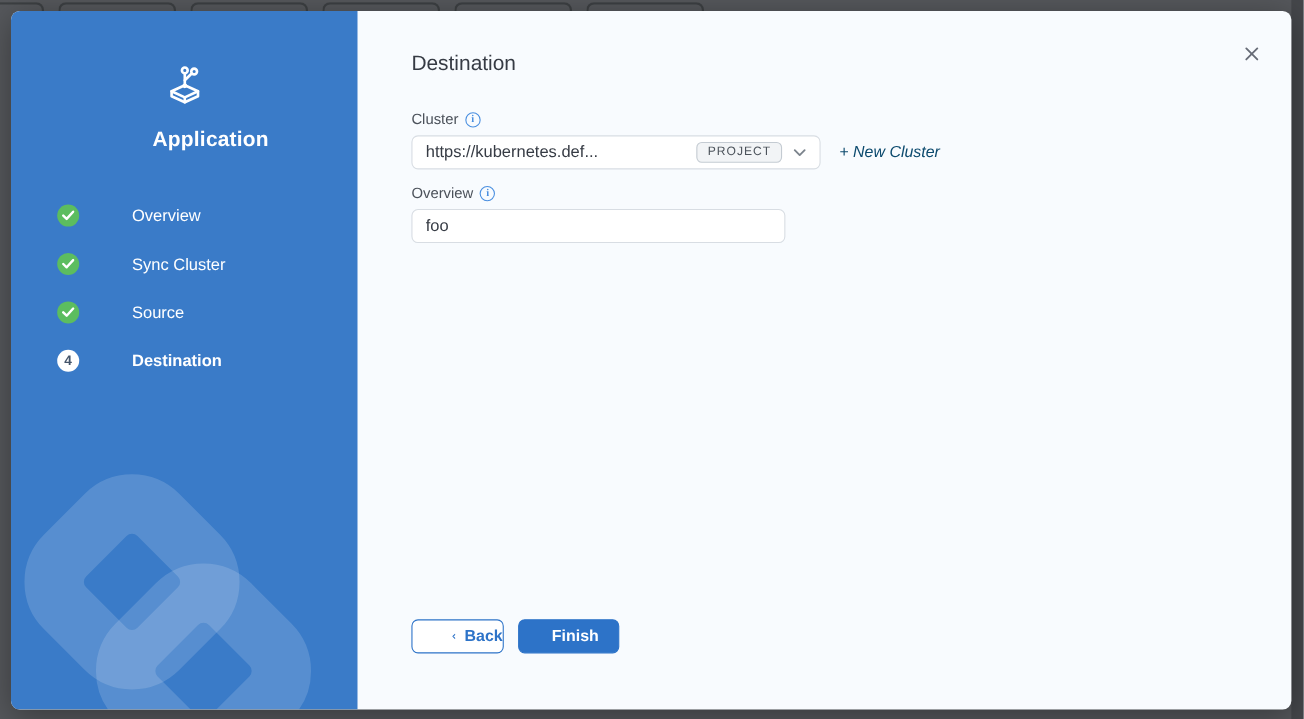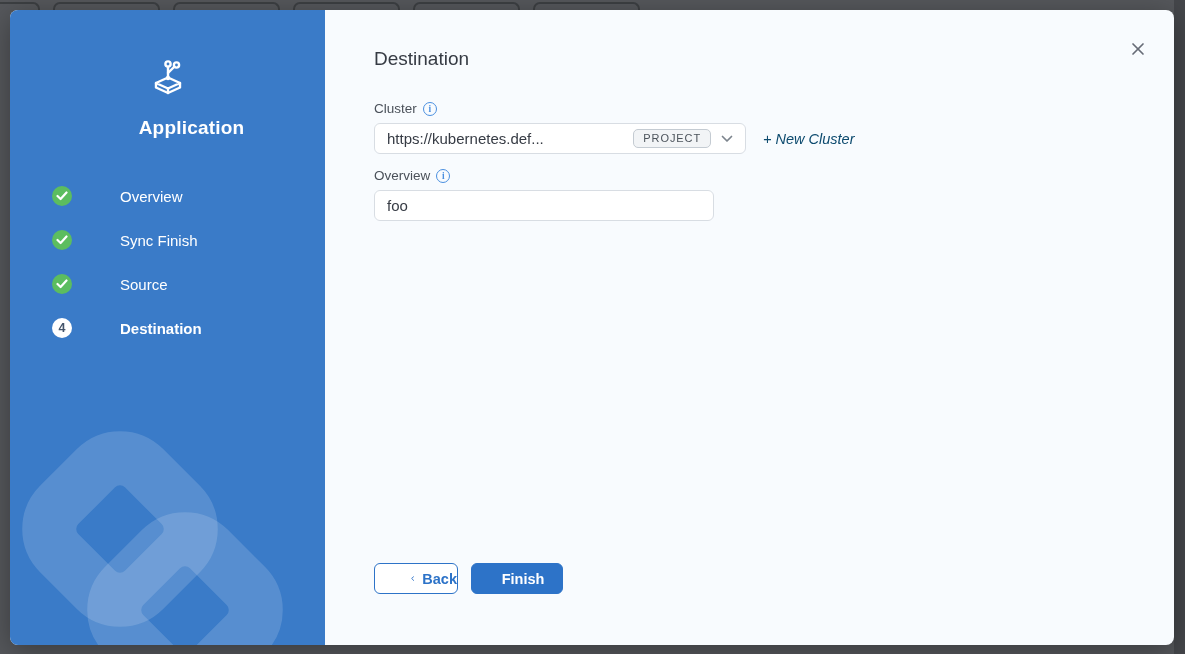--- a/index.html
+++ b/index.html
@@ -164,21 +164,21 @@
         </span>
         <span class="step-label">Overview</span>
       </div>
 
       <div class="step">
         <span class="step-circle done">
           <svg width="12" height="10" viewBox="0 0 12 10">
               <polyline points="1.5,5 4.6,8 10.5,1.5" fill="none" stroke="#ffffff" stroke-width="2.2" stroke-linecap="round" stroke-linejoin="round"></polyline>
             </svg>
         </span>
-        <span class="step-label">Sync Finish</span>
+        <span class="step-label">Sync Cluster</span>
       </div>
 
       <div class="step">
         <span class="step-circle done">
           <svg width="12" height="10" viewBox="0 0 12 10">
               <polyline points="1.5,5 4.6,8 10.5,1.5" fill="none" stroke="#ffffff" stroke-width="2.2" stroke-linecap="round" stroke-linejoin="round"></polyline>
             </svg>
         </span>
         <span class="step-label">Source</span>
       </div>

